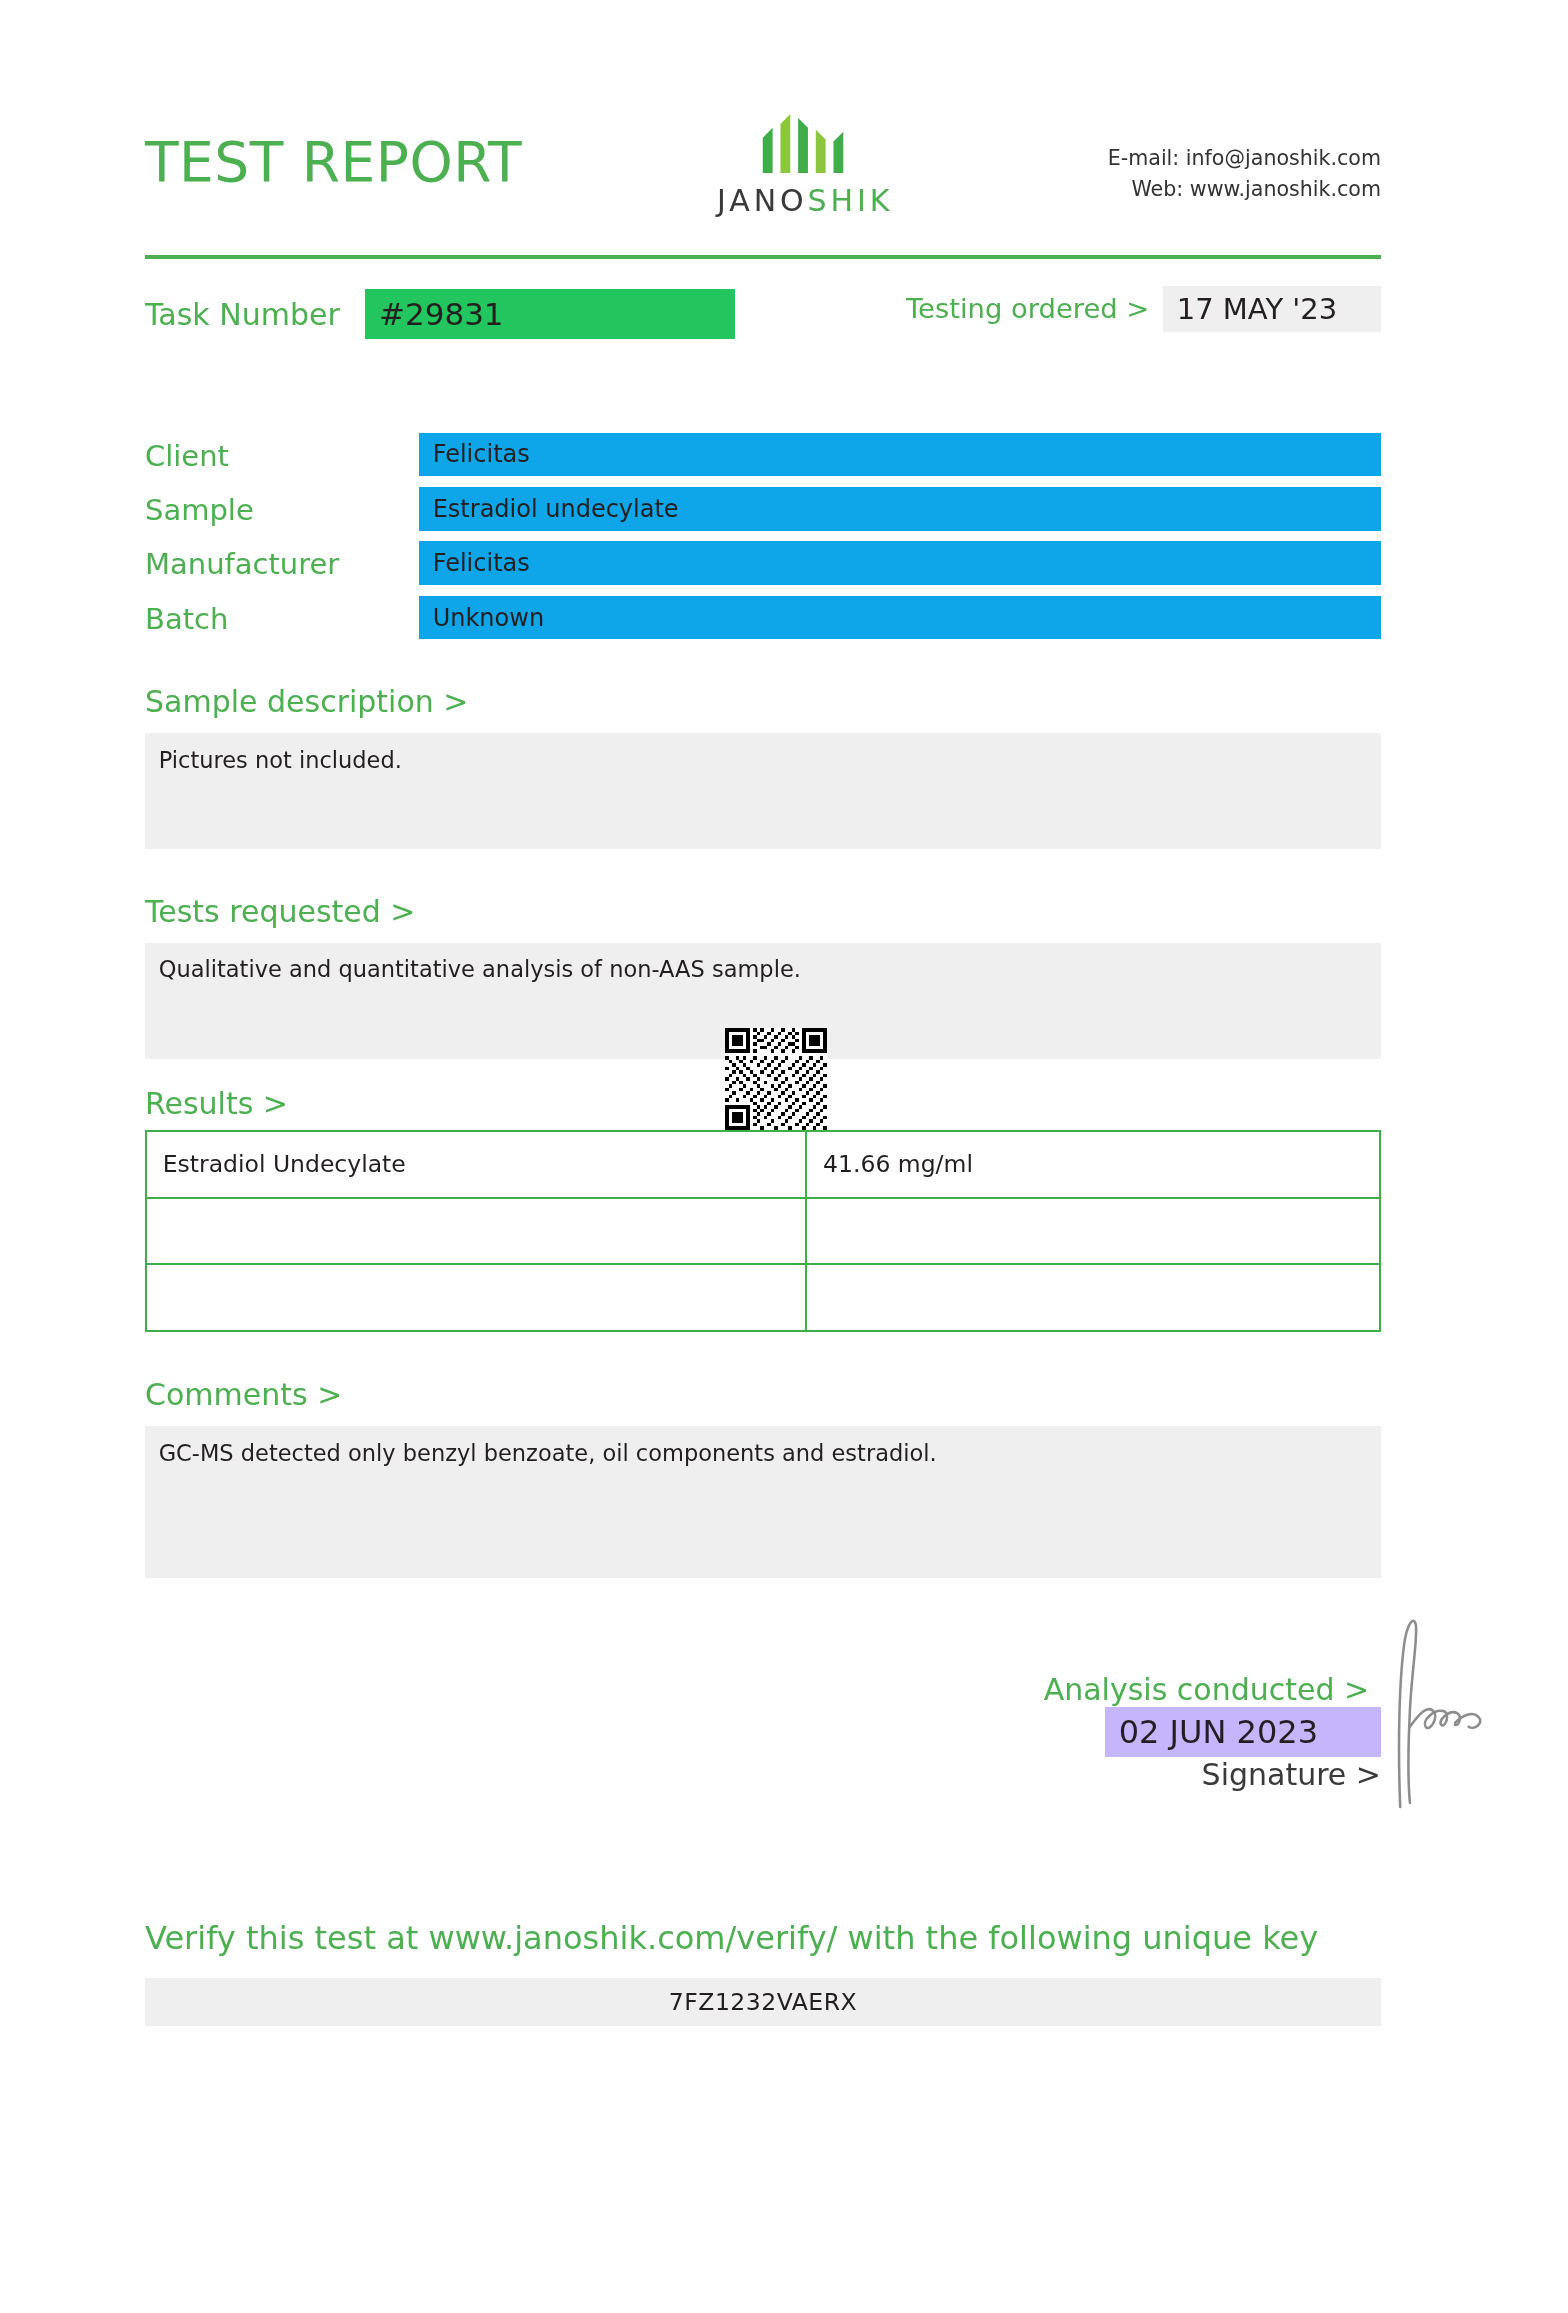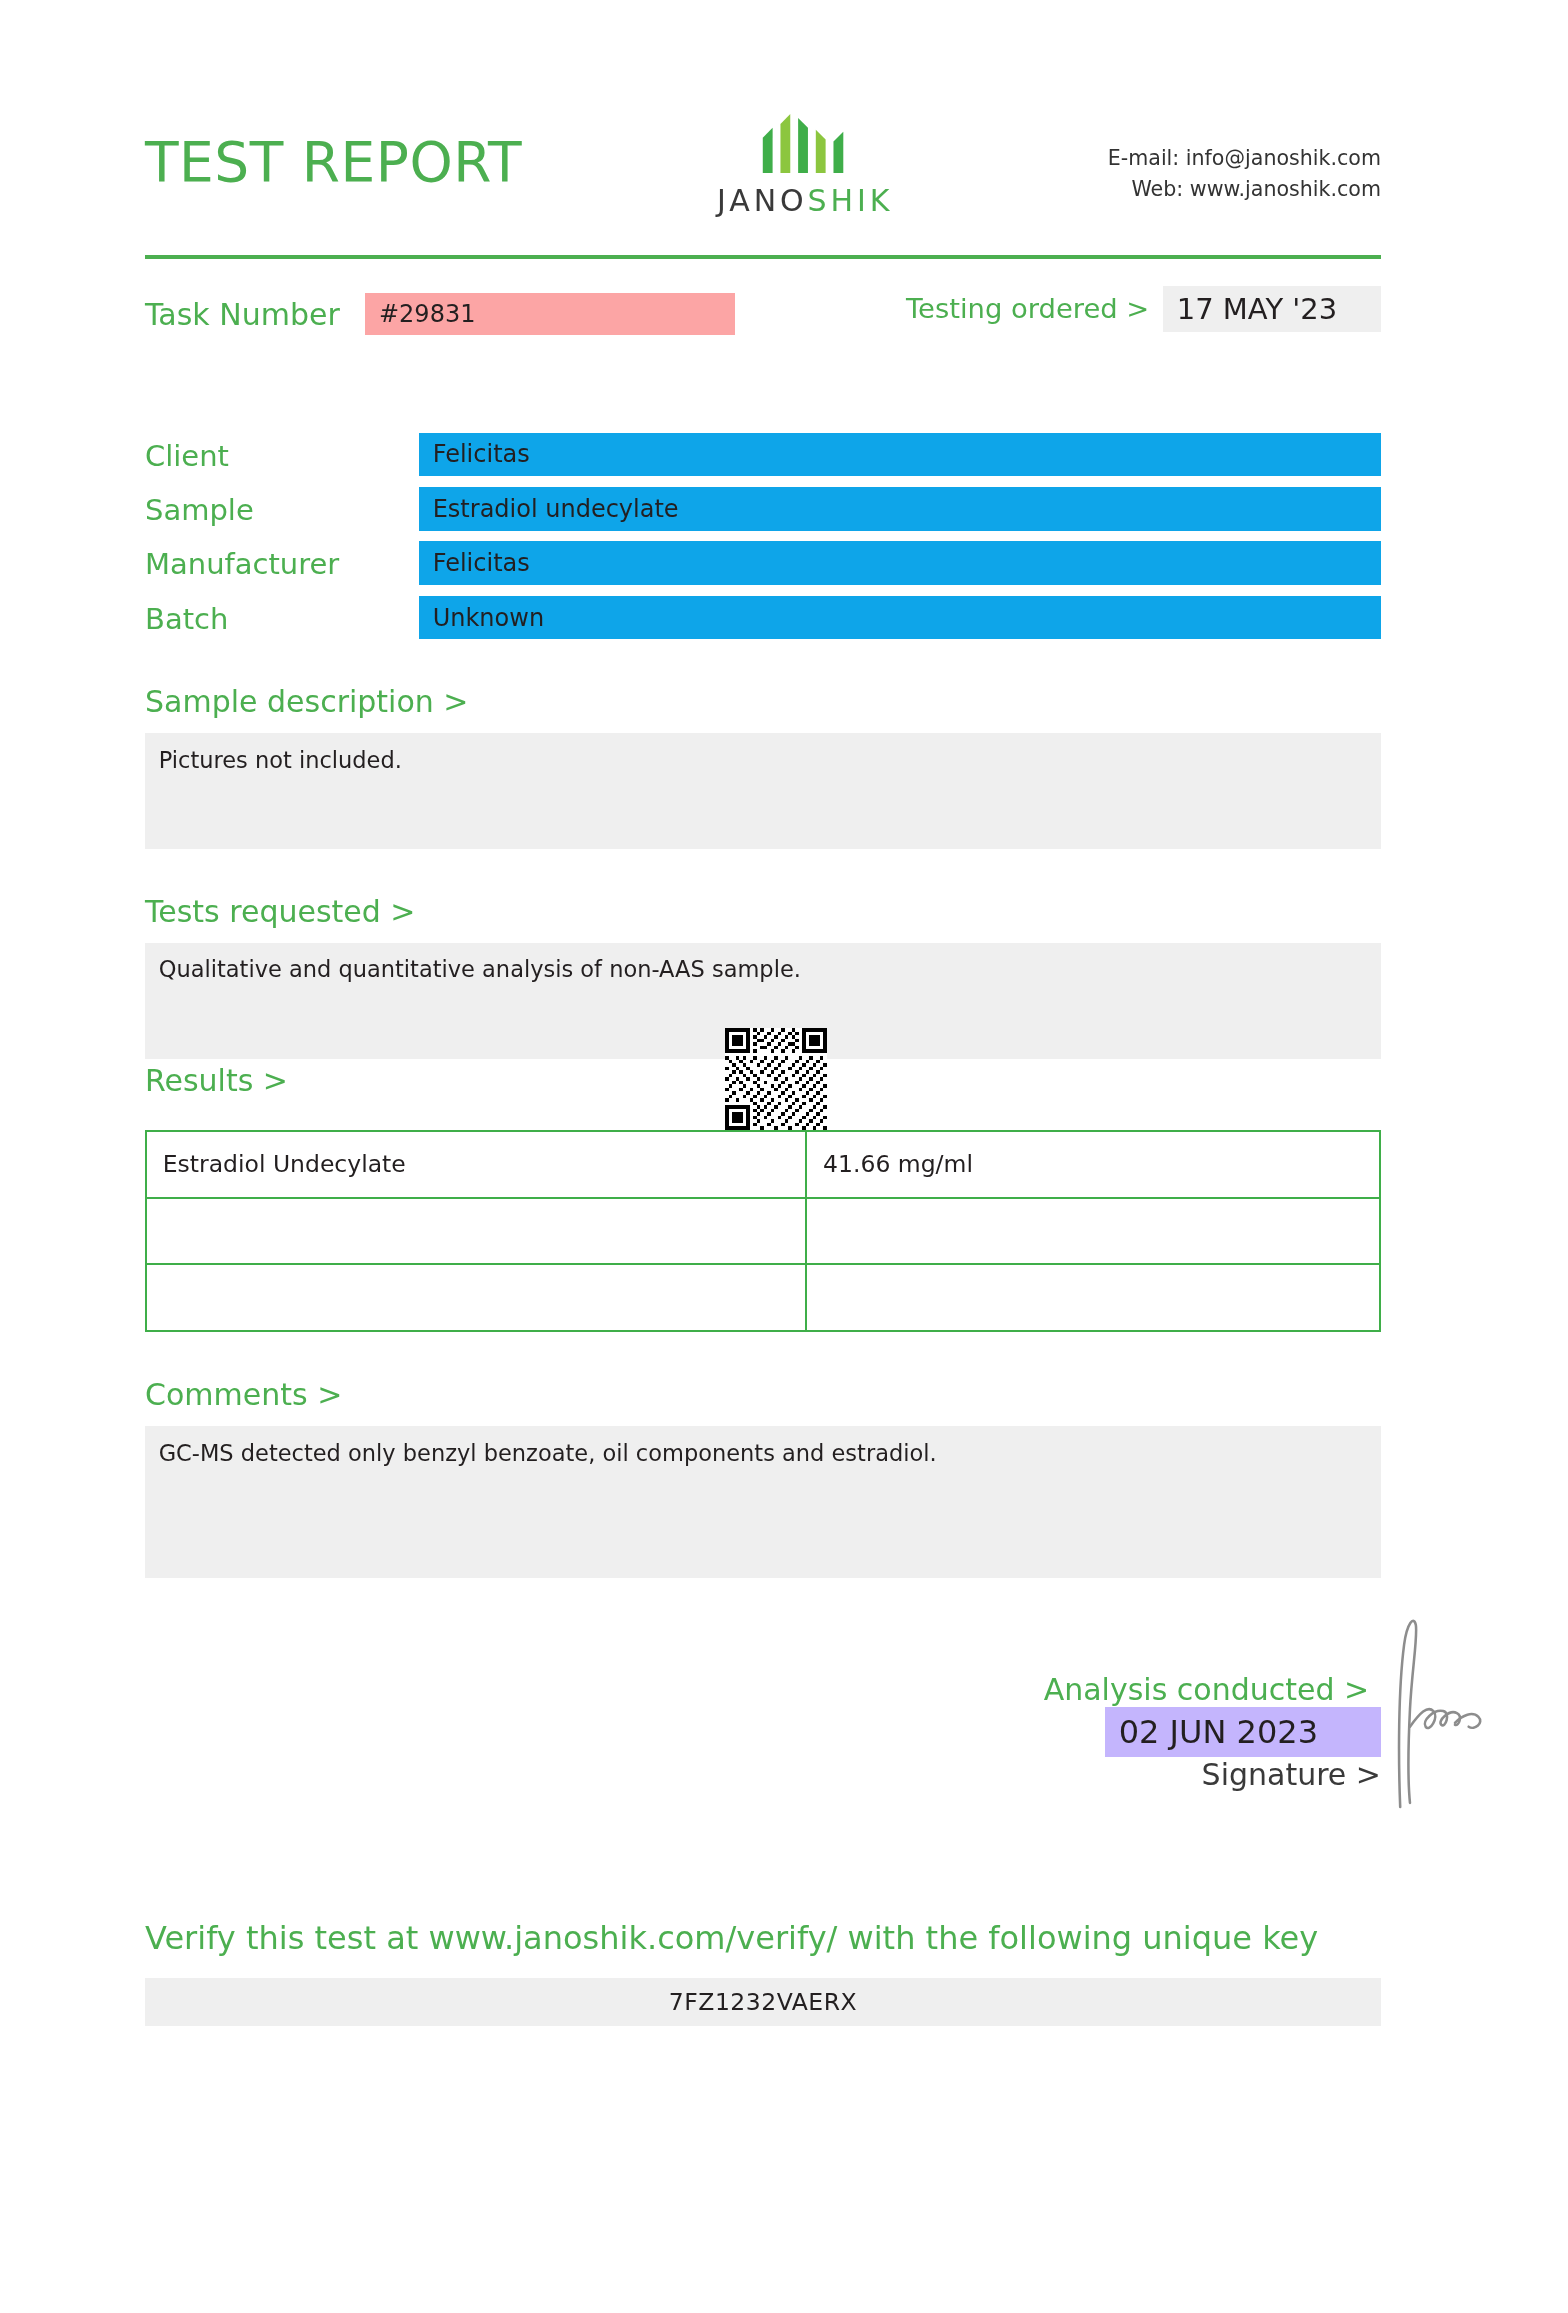--- a/index.html
+++ b/index.html
@@ -81,22 +81,22 @@
     display: flex;
     align-items: center;
   }
   .label-green {
     color: #4CAF50;
     font-size: 30px;
     font-weight: 400;
   }
   .task-number-label { margin-right: 25.5px; }
   .field-box {
-    background: #fca5a5;
-    font-size: 24px;
+    background: #22c55e;
+    font-size: 31px;
     color: #231f20;
     padding: 6.9px 13.7px;
     box-sizing: border-box;
   }
   .task-number-value {
     width: 370px;
   }
   .task-right {
     text-align: right;
   }
@@ -160,21 +160,21 @@
   .block-comments { height: 152px; }
   
   .results-head {
     position: relative;
     height: 69px;
   }
   .results-head .section-title {
     margin: 0;
     position: absolute;
     left: 0;
-    top: 4px;
+    top: 27px;
   }
   .qr {
     position: absolute;
     left: 580px;
     top: -31px;
     width: 102px;
     height: 102px;
   }
   table.results {
     width: 100%;

